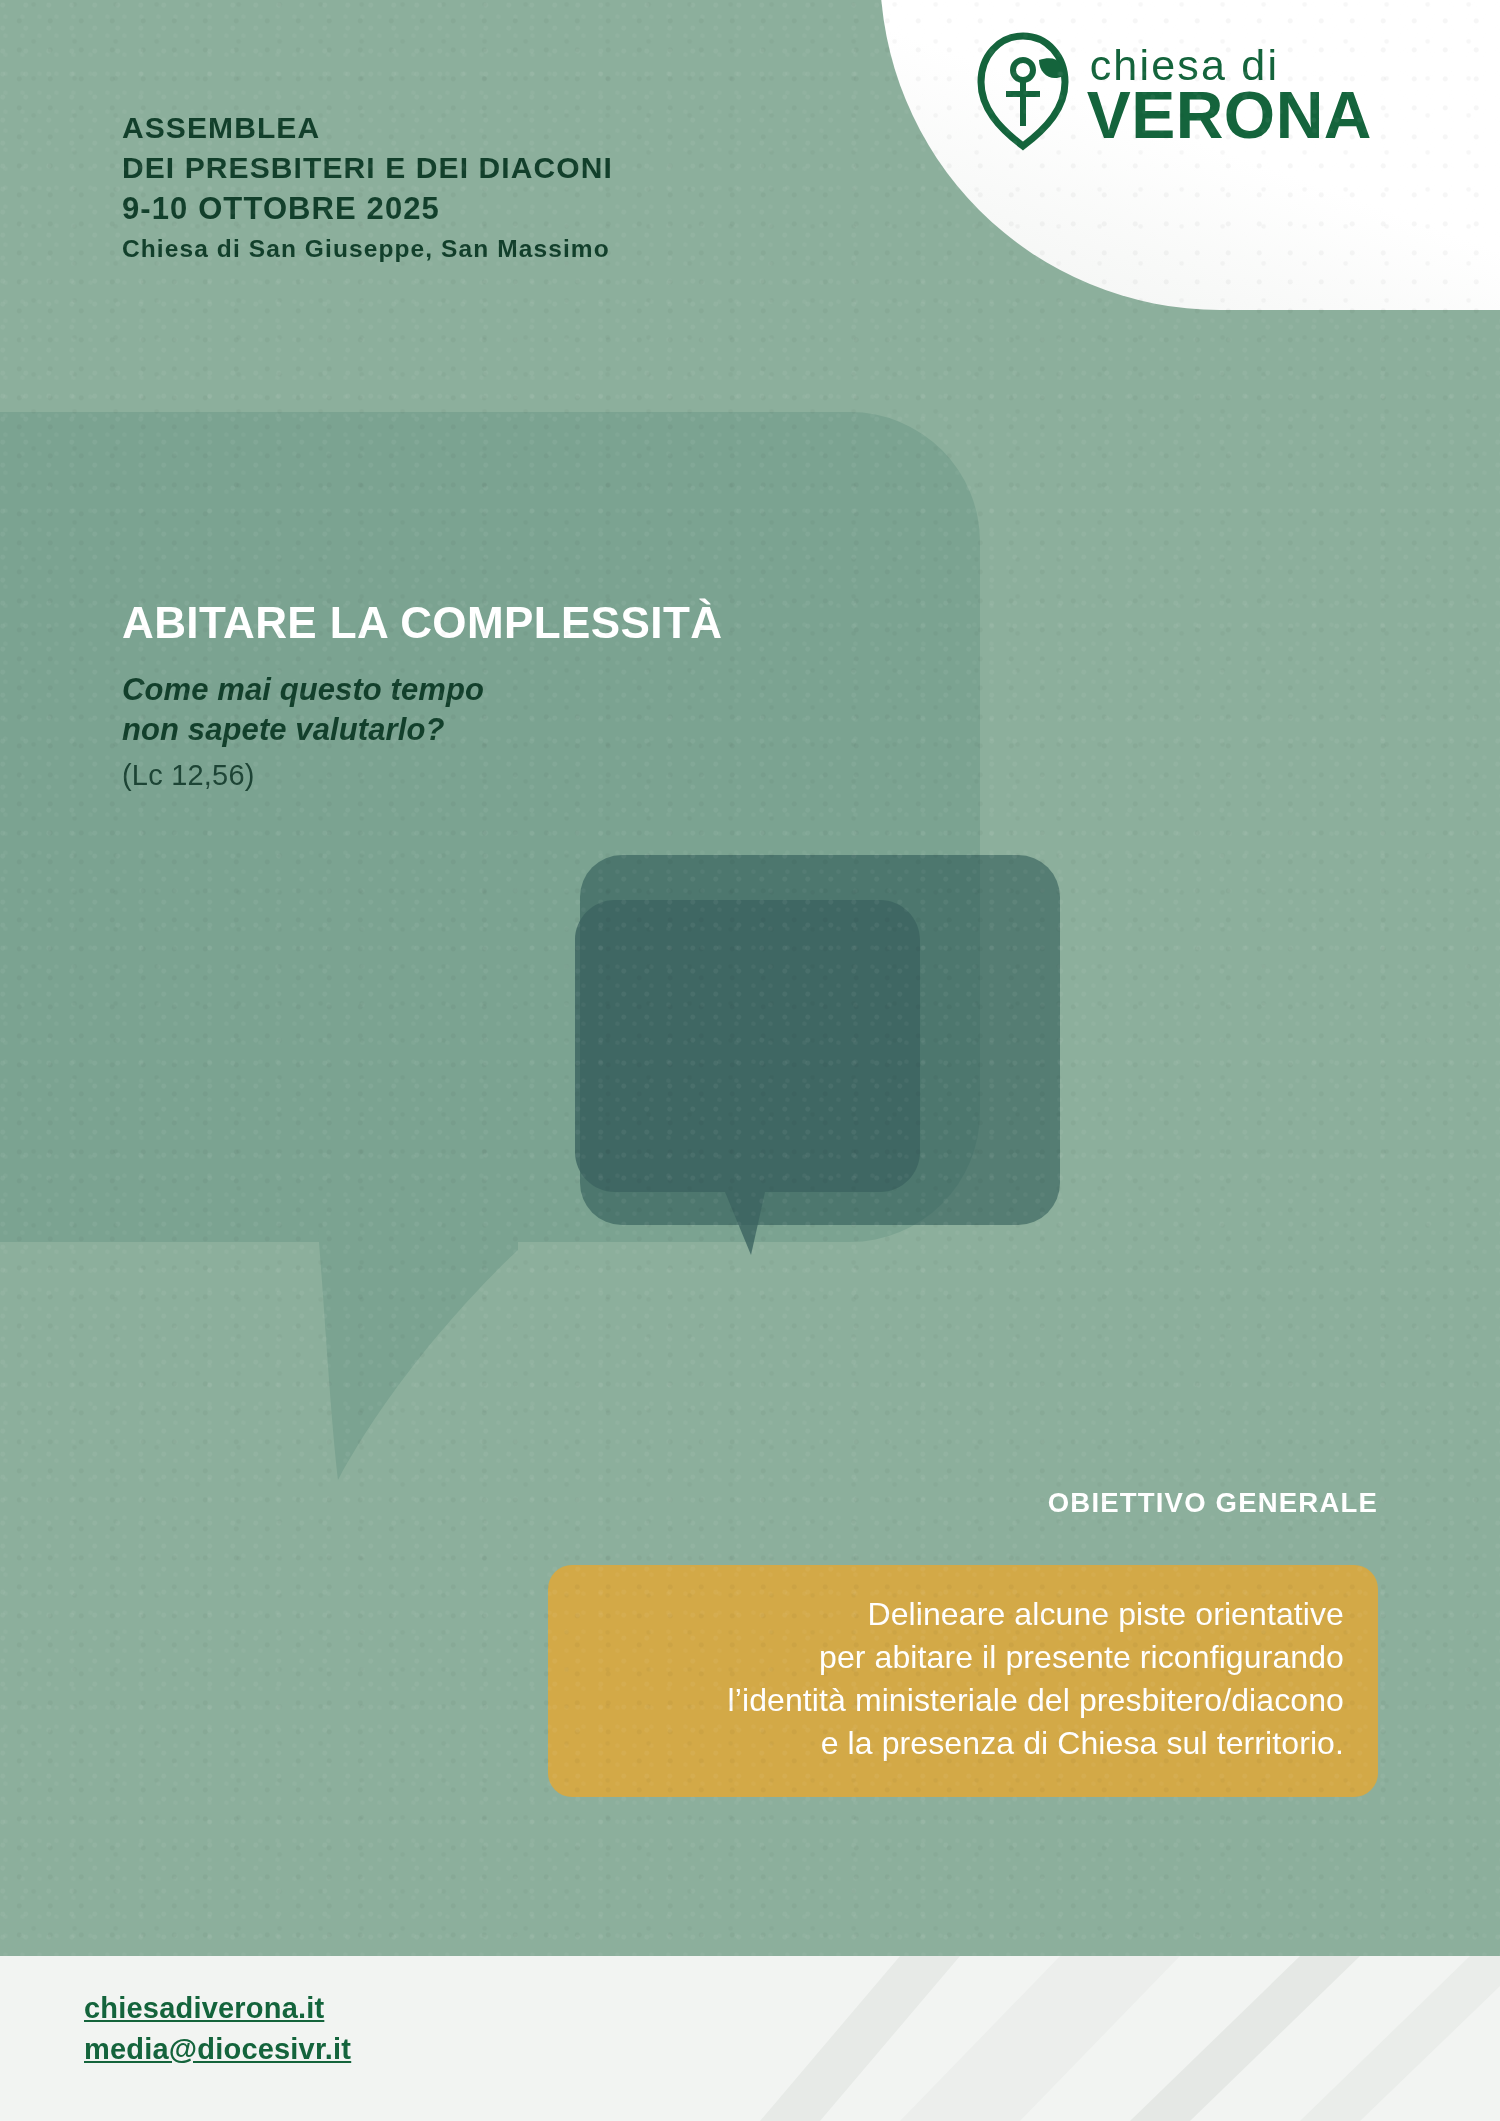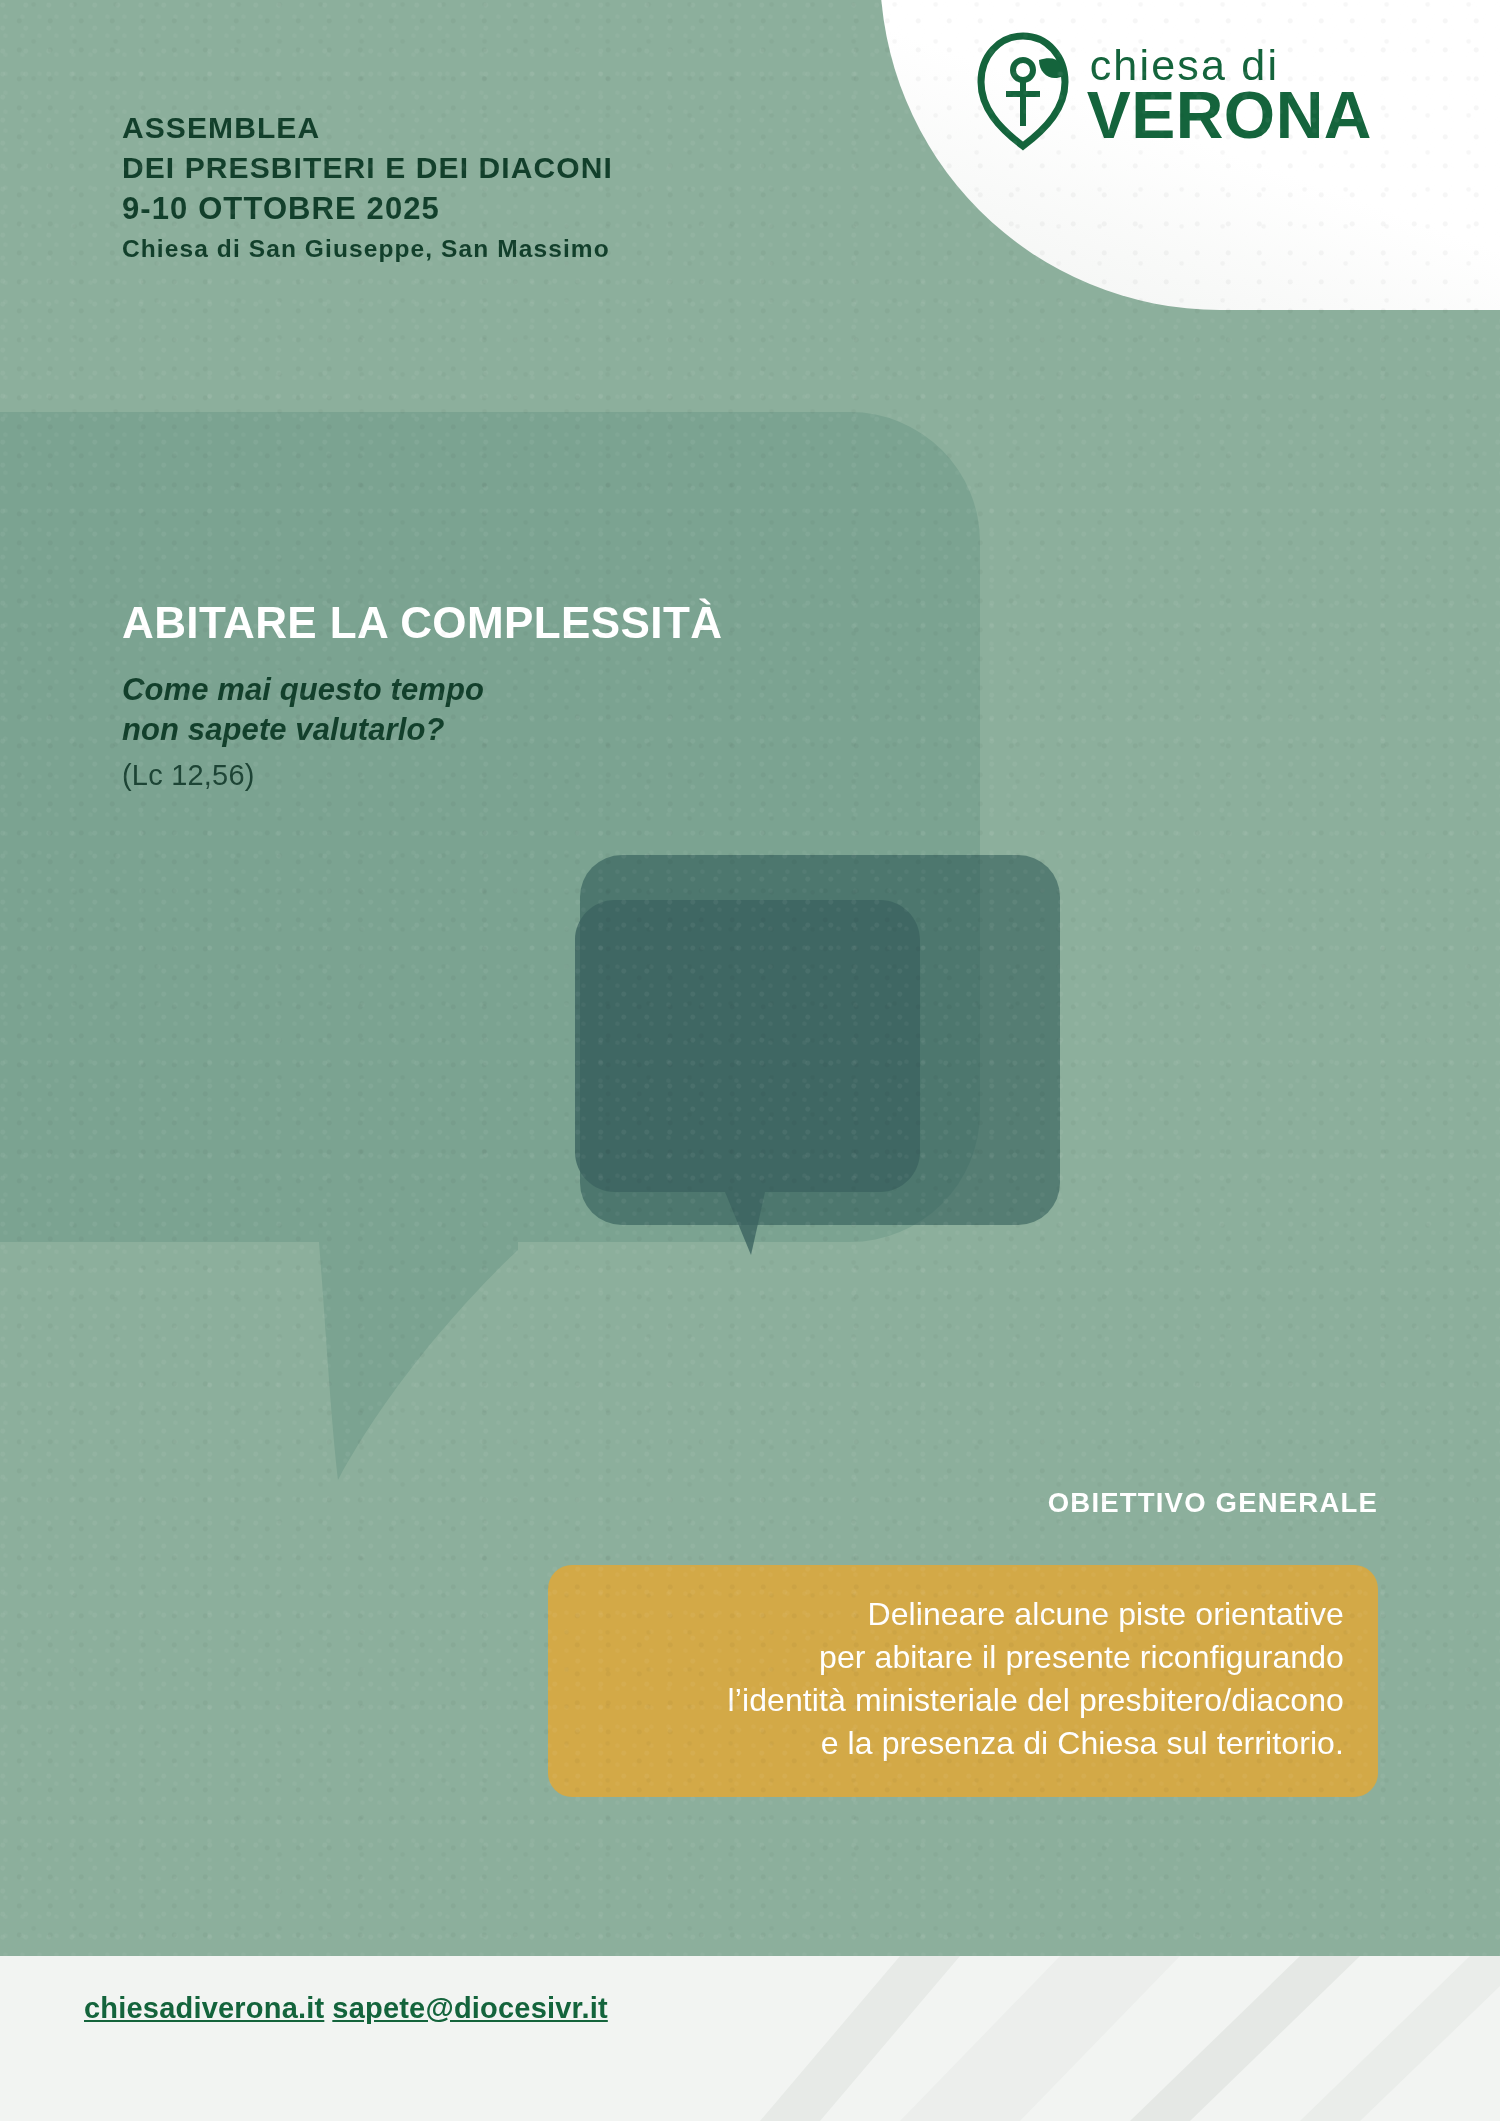--- a/index.html
+++ b/index.html
@@ -212,21 +212,21 @@
     position: absolute;
     inset: 0;
     z-index: 1;
   }
   #footer-links {
     position: absolute;
     left: 84px;
     top: 36px;
     z-index: 2;
     display: flex;
-    flex-direction: row;
+    flex-direction: column;
     gap: 8px;
   }
   #footer-links a {
     color: #14643c;
     font-size: 29px;
     font-weight: 700;
     text-decoration: underline;
     letter-spacing: 0.2px;
   }
 </style>
@@ -294,17 +294,17 @@
   <div id="footer">
     <svg id="footer-deco" width="1500" height="165" viewBox="0 0 1500 165" aria-hidden="true">
       <rect x="0" y="0" width="1500" height="165" fill="#f2f4f2"></rect>
       <path d="M760 165 L900 0 L960 0 L820 165 Z" fill="#e7eae7"></path>
       <path d="M900 165 L1060 0 L1180 0 L1020 165 Z" fill="#eceeec"></path>
       <path d="M1130 165 L1300 0 L1360 0 L1190 165 Z" fill="#e5e8e5"></path>
       <path d="M1300 165 L1470 0 L1500 0 L1500 30 L1360 165 Z" fill="#eaedea"></path>
     </svg>
     <div id="footer-links">
       <a href="#">chiesadiverona.it</a>
-      <a href="#">sapete@diocesivr.it</a>
+      <a href="#">media@diocesivr.it</a>
     </div>
   </div>
 
 </div>
 
 </body></html>

